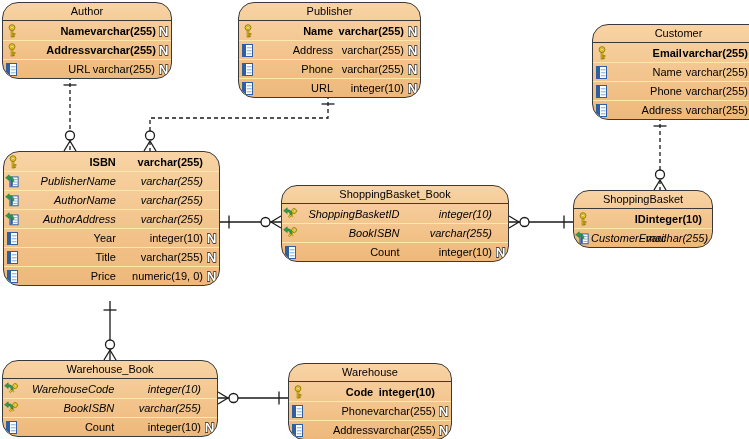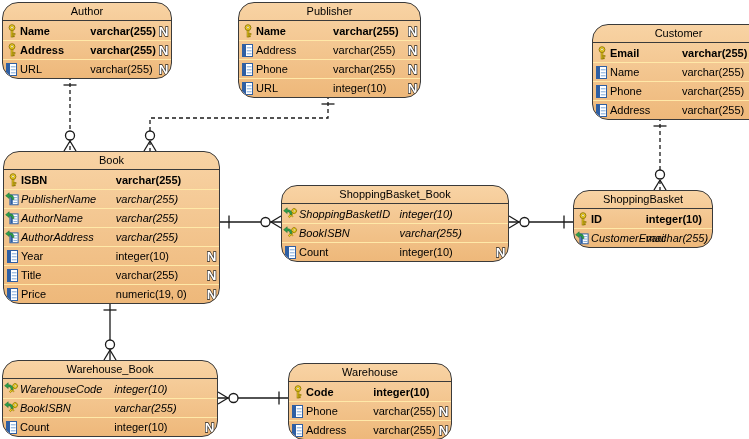--- a/index.html
+++ b/index.html
@@ -23,20 +23,21 @@
     height:17px;line-height:17px;
     text-align:center;
     font-size:11px;color:#000;
     border-bottom:1.2px solid #3a3a3a;
     white-space:nowrap;
   }
   .col-row{
     display:flex;align-items:center;
     height:19px;font-size:11px;color:#000;
     box-sizing:border-box;
+    text-align:right;
   }
   .col-row + .col-row{border-top:1px solid #ffe9a8;}
   .col-icon{width:17px;display:flex;justify-content:center;align-items:center;flex:none;}
   .col-name{width:calc(52% - 17px);white-space:nowrap;flex:none;}
   .col-type{flex:1;white-space:nowrap;}
   .col-badge{width:16px;display:flex;justify-content:center;align-items:center;flex:none;}
   .em-pk{font-weight:bold;}
   .em-fk{font-style:italic;}
   .em-pkfk{font-weight:normal;font-style:italic;}
 </style>
@@ -293,21 +294,20 @@
           <span class="col-name ">Address</span>
           <span class="col-type ">varchar(255)</span>
           <span class="col-badge">
             <svg width="13" height="14" viewBox="0 0 13 14">
               <text x="6.5" y="11.5" text-anchor="middle" font-family="Liberation Sans, sans-serif" font-size="13.5" font-weight="bold" fill="#ffffff" stroke="#1f1f1f" stroke-width="1.3" paint-order="stroke">N</text>
             </svg>
           </span>
         </div>
       </div>
       <div class="entity" style="left: 3px; top: 151px; width: 217px;">
-        <div class="entity-title">Book</div>
         <div class="col-row">
           <span class="col-icon">
             <svg width="12" height="14" viewBox="0 0 12 14">
               <circle cx="6" cy="3.6" r="2.9" fill="#F5D327" stroke="#8B7500" stroke-width="0.9"></circle>
               <circle cx="6" cy="3.4" r="1.1" fill="#fff" stroke="#8B7500" stroke-width="0.5"></circle>
               <rect x="5.1" y="6.2" width="1.8" height="6.8" fill="#F5D327" stroke="#8B7500" stroke-width="0.7"></rect>
               <rect x="6.9" y="9.6" width="2.1" height="1.2" fill="#F5D327" stroke="#8B7500" stroke-width="0.6"></rect>
               <rect x="6.9" y="11.7" width="1.6" height="1.1" fill="#F5D327" stroke="#8B7500" stroke-width="0.6"></rect>
             </svg>
           </span>

